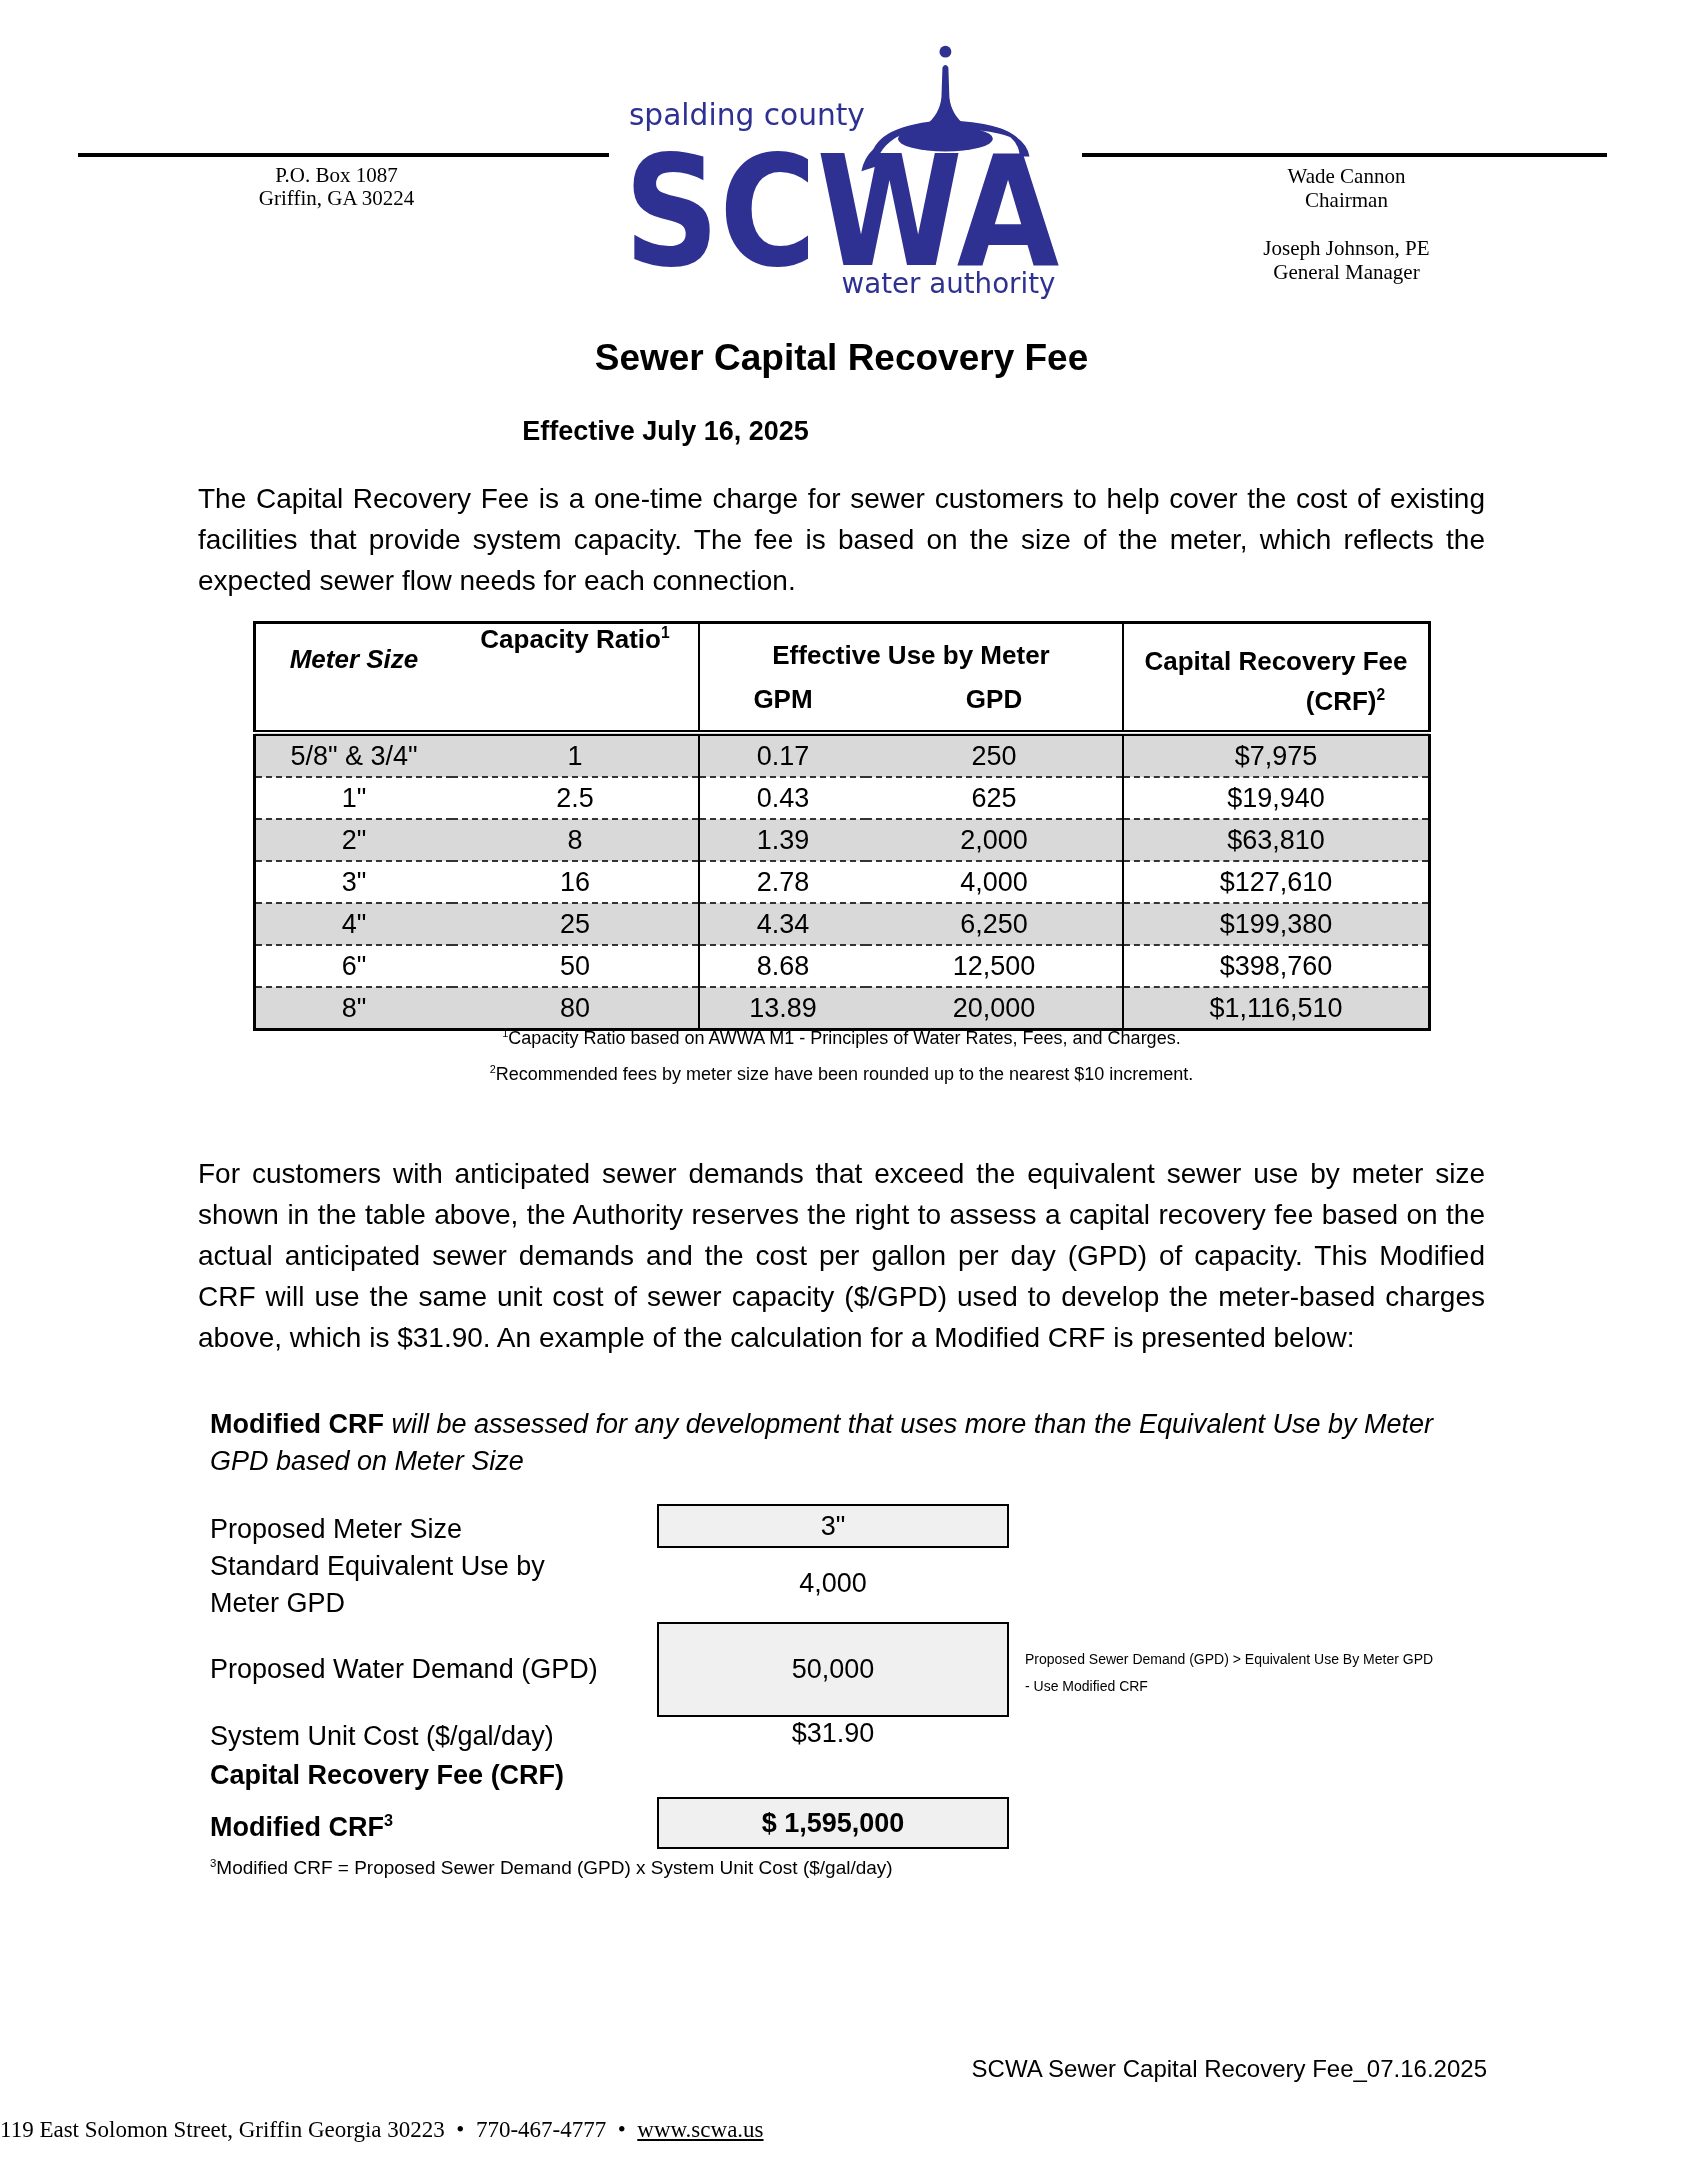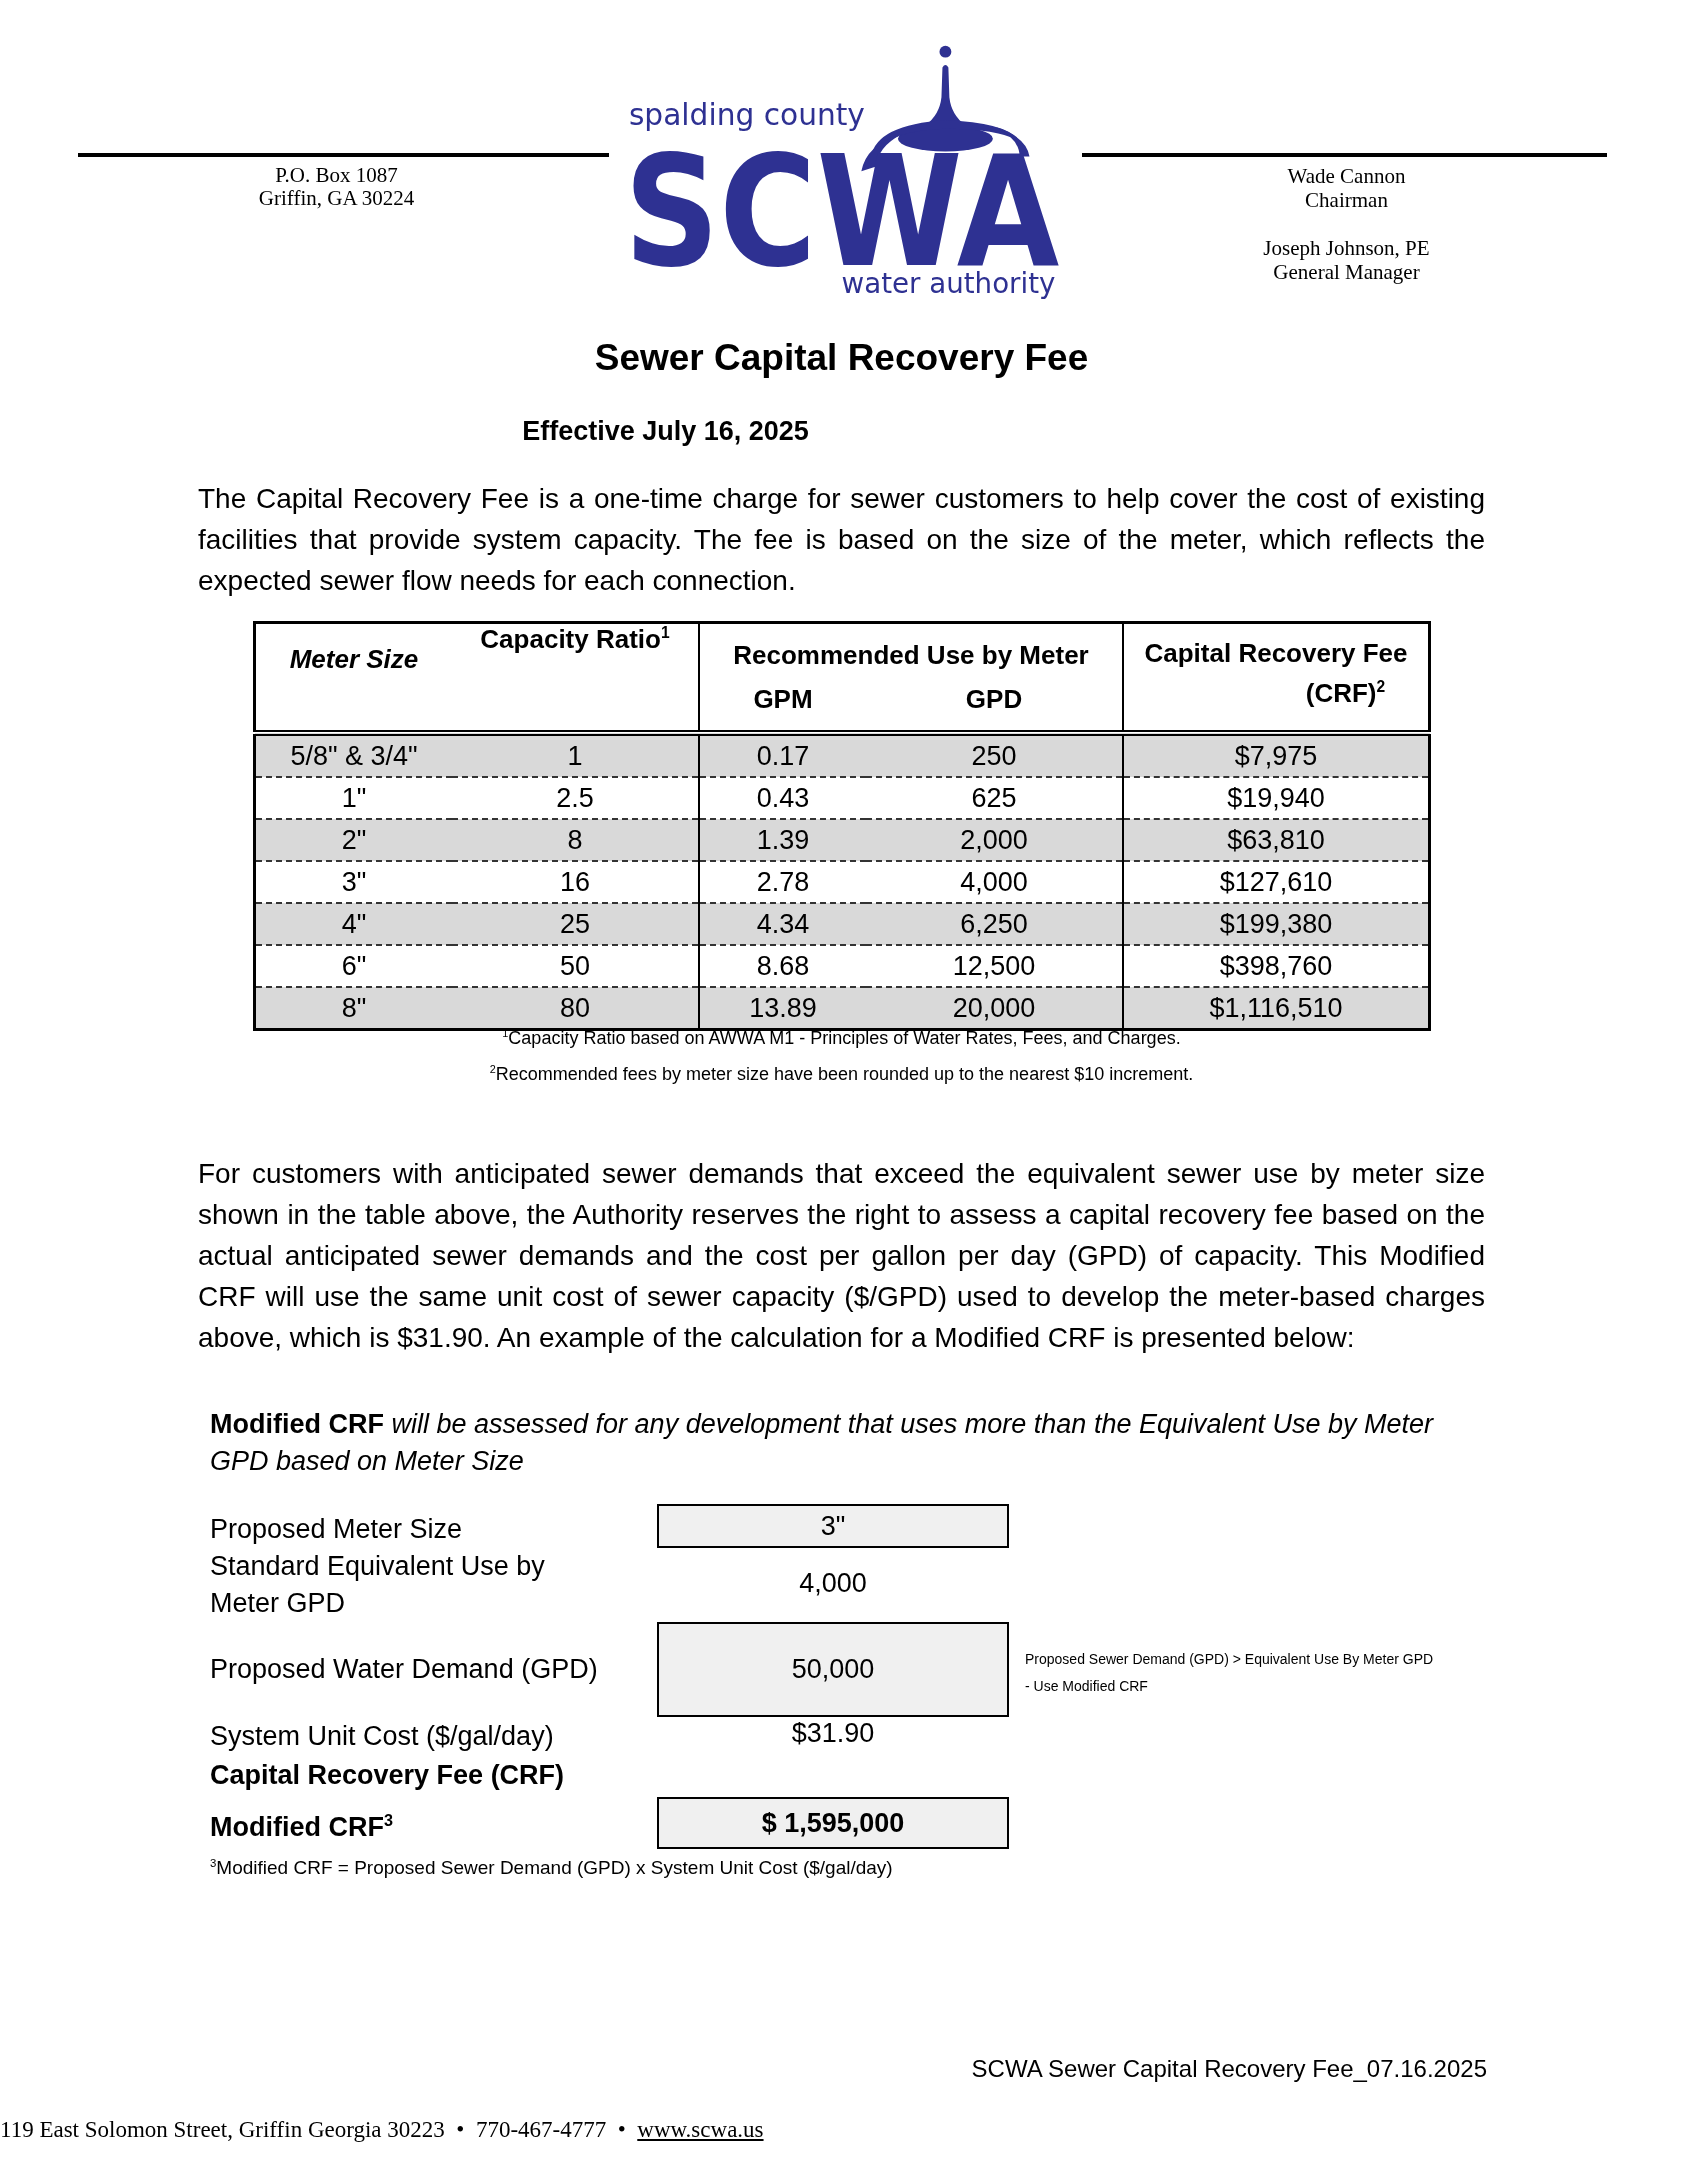--- a/index.html
+++ b/index.html
@@ -80,22 +80,22 @@
 <div class="abs title">Sewer Capital Recovery Fee</div>
 <div class="abs subtitle">Effective July 16, 2025</div>
 
 <div class="abs para" style="top:458px;">The Capital Recovery Fee is a one-time charge for sewer customers to help cover the cost of existing facilities that provide system capacity. The fee is based on the size of the meter, which reflects the expected sewer flow needs for each connection.</div>
 
 <table class="feetable">
   <thead>
     <tr>
       <th rowspan="2" style="width:188px;text-align:center;padding-top:20px;font-style:italic;"><span>Meter Size</span></th>
       <th rowspan="2" style="width:238px;text-align:center;padding-top:0;"><span>Capacity Ratio</span><sup>1</sup></th>
-      <th colspan="2" class="vline" style="text-align:center;padding-top:16px;height:40px;"><span>Recommended Use by Meter</span></th>
-      <th rowspan="2" class="vline" style="text-align:center;padding-top:13px;line-height:33px;">
+      <th colspan="2" class="vline" style="text-align:center;padding-top:16px;height:40px;"><span>Effective Use by Meter</span></th>
+      <th rowspan="2" class="vline" style="text-align:center;padding-top:21px;line-height:33px;">
         <div>Capital Recovery Fee</div>
         <div style="padding-left:139px;"><span>(CRF)</span><sup>2</sup></div>
       </th>
     </tr>
     <tr>
       <th class="vline" style="width:158px;text-align:center;height:44px;margin-left:20px;"><span>GPM</span></th>
       <th style="width:248px;text-align:center;"><span>GPD</span></th>
     </tr>
   </thead>
   <tbody id="fee-rows">

